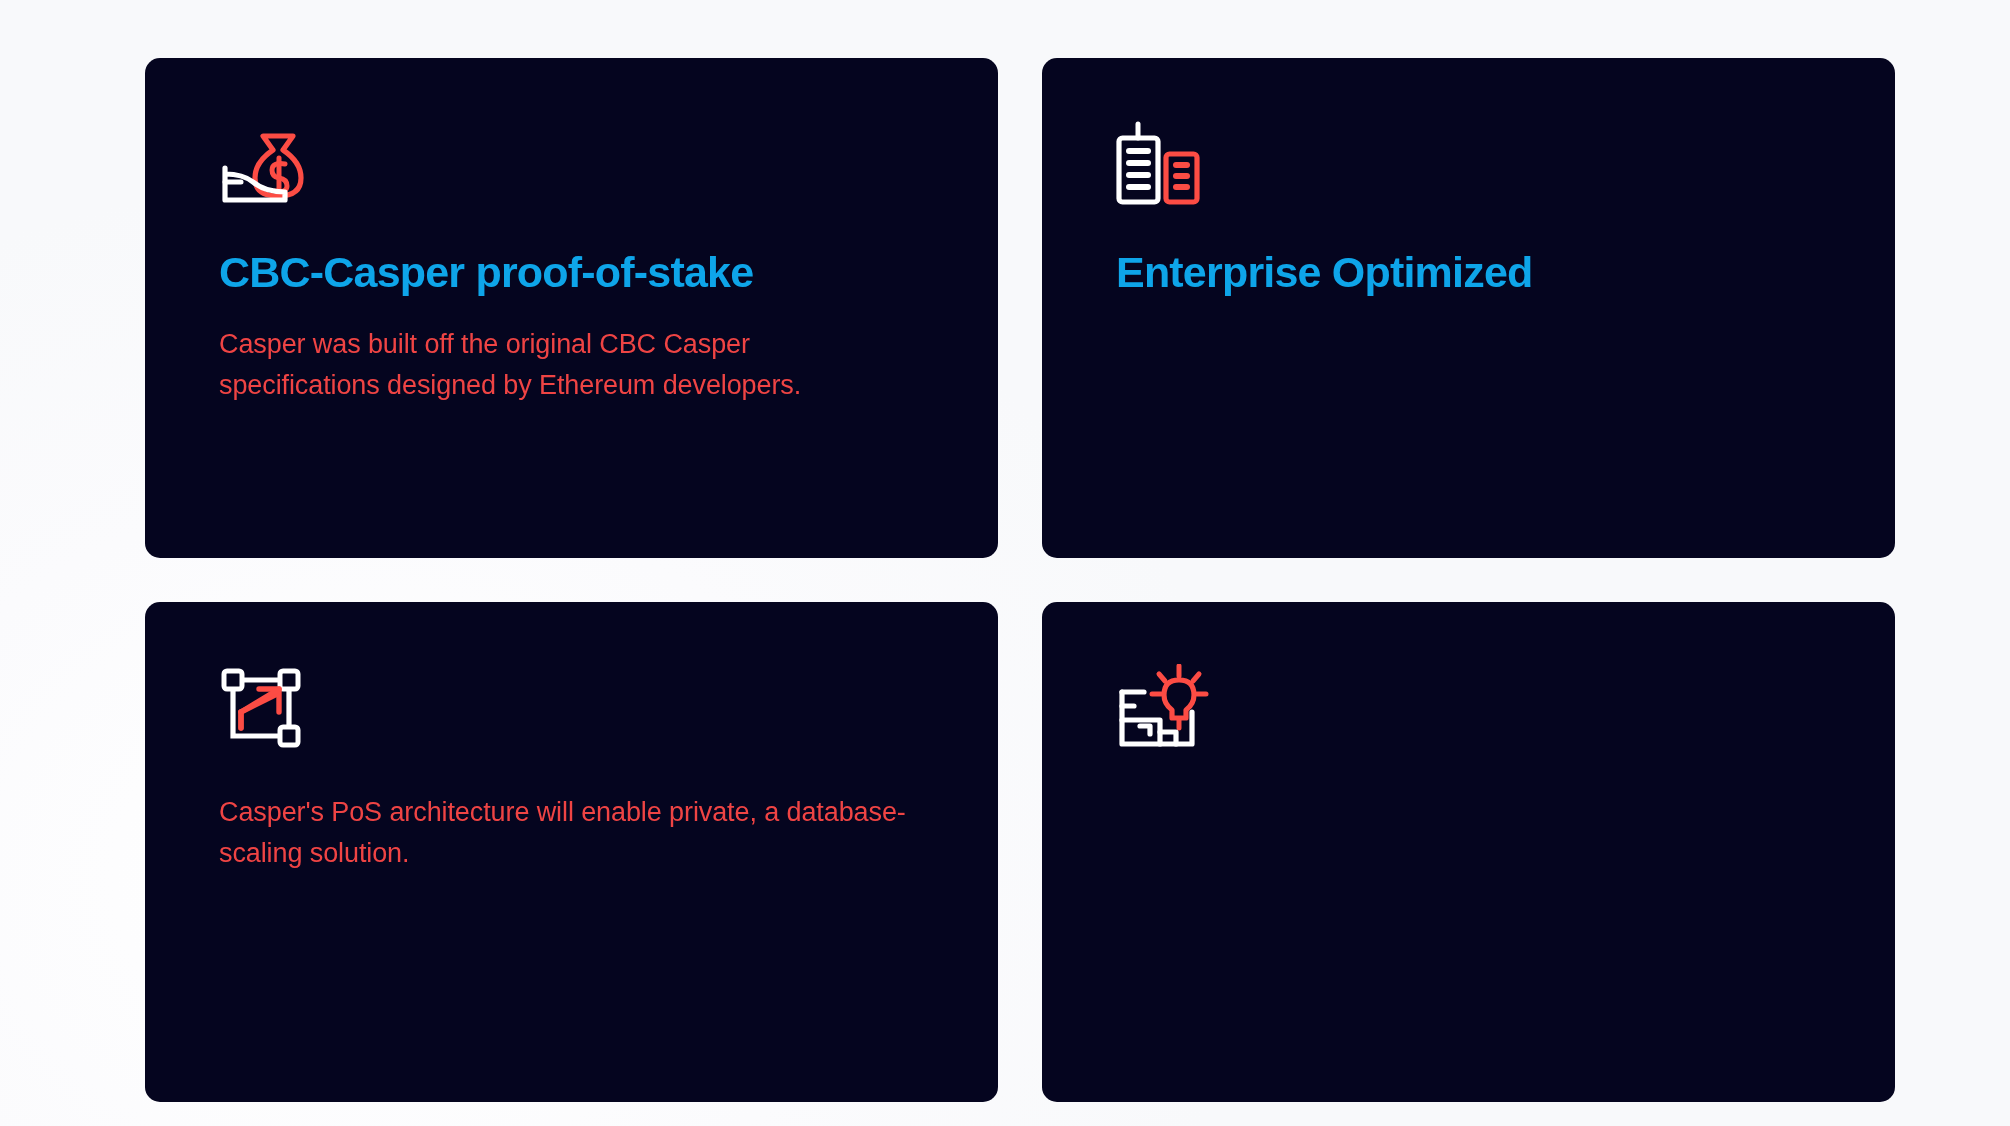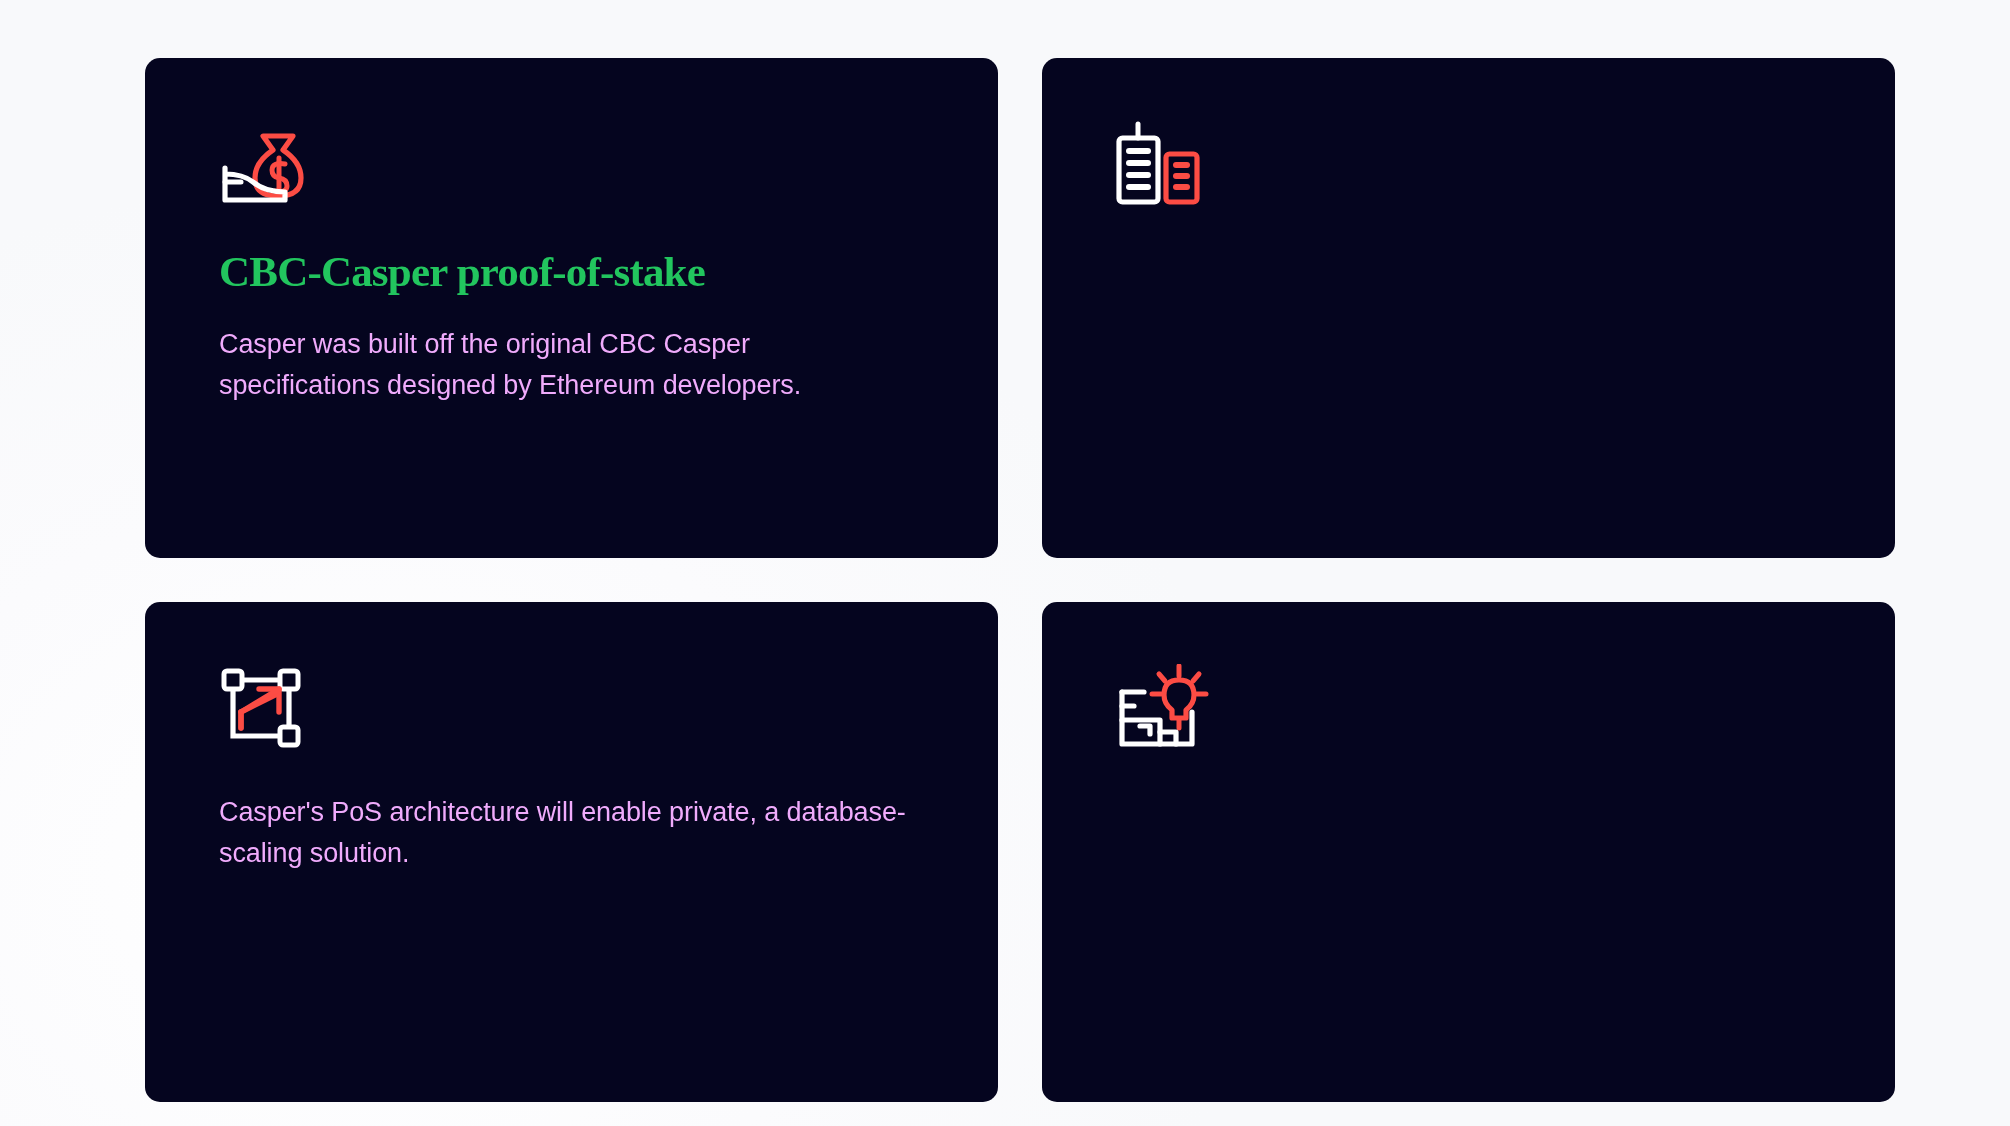--- a/index.html
+++ b/index.html
@@ -48,31 +48,30 @@
 
   .card-icon {
     height: 86px;
     width: 96px;
     display: block;
     margin-bottom: 42px;
   }
   .card-icon svg { display: block; }
 
   .card-title {
-    color: #22c55e;
+    color: #0ea5e9;
     font-size: 43px;
     line-height: 1.12;
     font-weight: bold;
     letter-spacing: -0.8px;
     margin-bottom: 28px;
-    font-family: Liberation Serif, serif;
   }
 
   .card-body {
-    color: #f0abfc;
+    color: #ef4444;
     font-size: 27px;
     line-height: 1.52;
     font-weight: normal;
     letter-spacing: -0.1px;
     max-width: 690px;
   }
 
   .card-r .card-body { max-width: 700px; }
 </style>
 </head>
@@ -110,20 +109,21 @@
           <line x1="13" y1="43" x2="32" y2="43" stroke="#ffffff" stroke-width="6" stroke-linecap="round"></line>
           <line x1="13" y1="55" x2="32" y2="55" stroke="#ffffff" stroke-width="6" stroke-linecap="round"></line>
           <line x1="13" y1="67" x2="32" y2="67" stroke="#ffffff" stroke-width="6" stroke-linecap="round"></line>
 
           <rect x="50" y="34" width="31" height="48" rx="3.5" stroke="#fc4c44" stroke-width="5.2"></rect>
           <line x1="60" y1="45" x2="71" y2="45" stroke="#fc4c44" stroke-width="6" stroke-linecap="round"></line>
           <line x1="60" y1="56" x2="71" y2="56" stroke="#fc4c44" stroke-width="6" stroke-linecap="round"></line>
           <line x1="60" y1="67" x2="71" y2="67" stroke="#fc4c44" stroke-width="6" stroke-linecap="round"></line>
         </svg>
       </span>
+      <h3 class="card-title">Enterprise Optimized</h3>
     </div>
 
     <div class="feature-card card-l">
       <span class="card-icon">
         <svg width="96" height="86" viewBox="0 0 96 86" fill="none">
 
           <path d="M14 16 L14 72 L70 72" stroke="#ffffff" stroke-width="5.2" stroke-linecap="round" fill="none"></path>
           <path d="M14 16 L70 16 L70 72" stroke="#ffffff" stroke-width="5.2" stroke-linecap="round" fill="none"></path>
 
           <rect x="5" y="7" width="18" height="18" rx="3" fill="#05051f" stroke="#ffffff" stroke-width="5"></rect>

